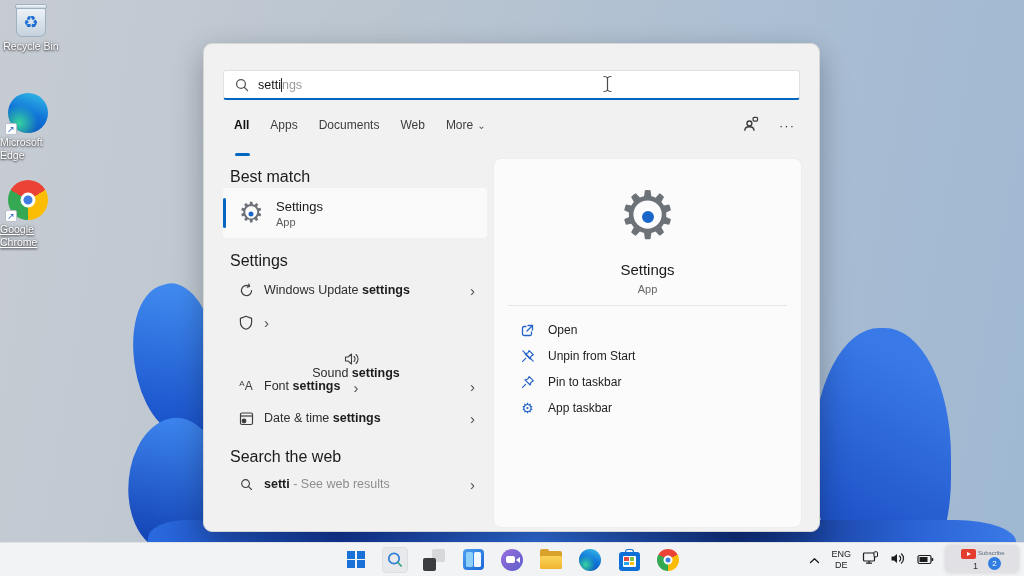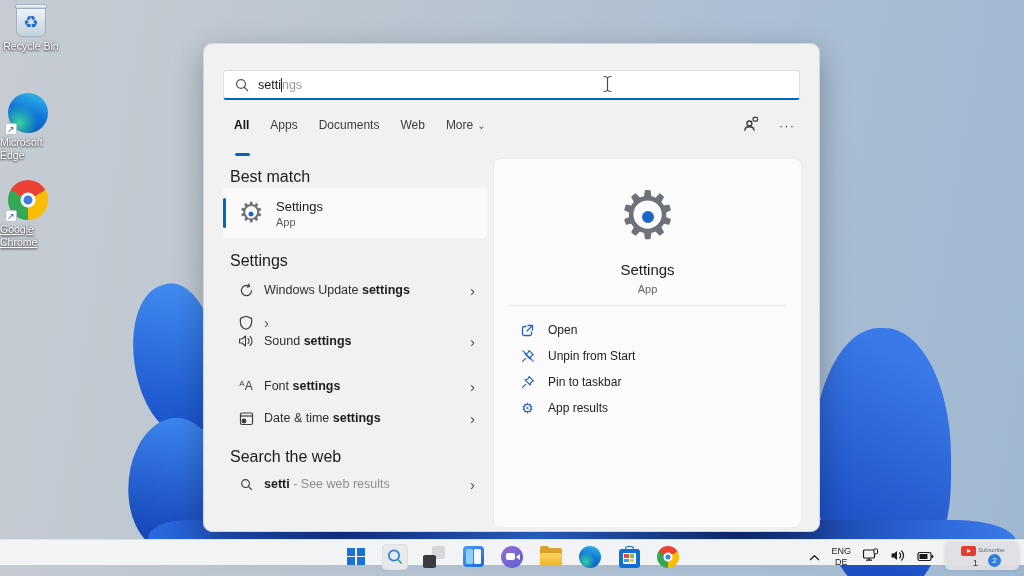--- a/index.html
+++ b/index.html
@@ -93,21 +93,21 @@
                display:flex; align-items:center; justify-content:center; }
   .card-title { position:absolute; left:0; right:0; top:102px; text-align:center; font-size:15px; color:#1a1a1a; }
   .card-sub   { position:absolute; left:0; right:0; top:124px; text-align:center; font-size:11px; color:#666; }
   .card-div   { position:absolute; left:14px; right:14px; top:146px; height:1px; background:#e6e6e6; }
   .action { position:absolute; left:26px; display:flex; align-items:center; gap:13px; height:22px;justify-content:space-between; }
   .action .aic { width:15px; display:flex; justify-content:center; color:#2463c9; }
   .action .alabel { font-size:12px; color:#222; }
   .aic .gear-glyph { color:#2463c9; font-size:14px; }
 
   
-  .taskbar { position:absolute; left:0; right:0; bottom:11px; height:26px; background:#f2f3f5;
+  .taskbar { position:absolute; left:0; right:0; bottom:0; height:34px; background:#f2f3f5;
              border-top:1px solid #e1e2e5; z-index:10; }
   .tb-center { position:absolute; left:50%; top:0; height:33px; transform:translateX(-50%);
                display:flex; align-items:center; gap:13px; }
   .tb-ic { width:26px; height:26px; display:flex; align-items:center; justify-content:center; border-radius:4px; }
   .tb-ic.active { background:#e7e9ec; border:1px solid #dcdee2; }
   .start-grid { display:grid; grid-template-columns:8px 8px; grid-template-rows:8px 8px; gap:1.5px; }
   .start-grid div { background:#1a72d8; }
   .tv-back { position:absolute; right:2px; top:2px; width:13px; height:13px; background:#d7d8da; border-radius:2px; }
   .tv-front{ position:absolute; left:2px; bottom:2px; width:13px; height:13px; background:#3a3c3f; border-radius:2px; }
   .widgets { width:21px; height:21px; border-radius:4px; position:relative;
@@ -250,21 +250,21 @@
 
     <div class="row" style="top:262px;">
       <span class="ric">
         <svg width="14" height="15" viewBox="0 0 14 15">
             <path d="M7 1.2 L12.6 3.4 V7.2 C12.6 11 10 13.3 7 14.2 C4 13.3 1.4 11 1.4 7.2 V3.4 Z" fill="none" stroke="#3f3f3f" stroke-width="1.2" stroke-linejoin="round"></path>
           </svg>
       </span>
       <span class="chev">›</span>
     </div>
 
-    <div class="row" style="top:281px;">
+    <div class="row" style="top:308px;flex-direction:column;">
       <span class="ric">
         <svg width="16" height="14" viewBox="0 0 16 14">
             <path d="M1.5 5 H4 L7.5 2 V12 L4 9 H1.5 Z" fill="none" stroke="#3f3f3f" stroke-width="1.1" stroke-linejoin="round"></path>
             <path d="M10 4.5 A3.5 3.5 0 0 1 10 9.5 M12 2.5 A6 6 0 0 1 12 11.5" fill="none" stroke="#3f3f3f" stroke-width="1.1" stroke-linecap="round"></path>
           </svg>
       </span>
       <span class="rtext"><span>Sound </span><b>settings</b></span>
       <span class="chev">›</span>
     </div>
 
@@ -336,21 +336,21 @@
               <line x1="4.6" y1="9.4" x2="1.6" y2="12.4" stroke="#2463c9" stroke-width="1.2" stroke-linecap="round"></line>
             </svg>
         </span>
         <span class="alabel">Pin to taskbar</span>
       </div>
 
       <div class="action" style="top:238px;">
         <span class="aic">
             <span class="gear-glyph">⚙</span>
           </span>
-        <span class="alabel">App results</span>
+        <span class="alabel">App taskbar</span>
       </div>
     </div>
   </div>
 
   <div class="taskbar">
     <div class="tb-center">
       <div class="tb-ic">
         <div class="start-grid">
             <div></div>
             <div></div>

